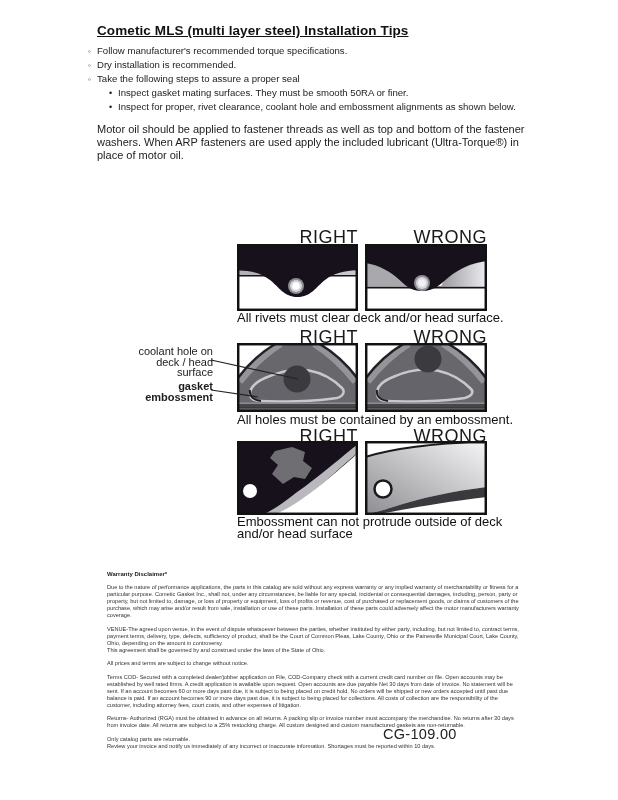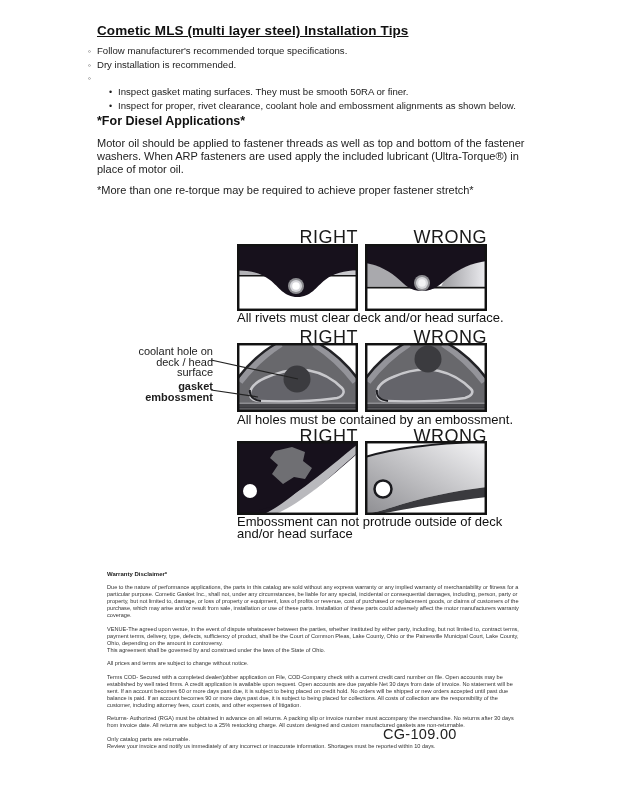--- a/index.html
+++ b/index.html
@@ -48,35 +48,34 @@
     <div class="b-line">
       <span class="b-marker">◦</span>
       <span>Follow manufacturer's recommended torque specifications.</span>
     </div>
     <div class="b-line">
       <span class="b-marker">◦</span>
       <span>Dry installation is recommended.</span>
     </div>
     <div class="b-line">
       <span class="b-marker">◦</span>
+      <span>Take the following steps to assure a proper seal</span>
     </div>
     <div class="b-line b-sub">
       <span class="b-marker">•</span>
       <span>Inspect gasket mating surfaces.  They must be smooth 50RA or finer.</span>
     </div>
     <div class="b-line b-sub">
       <span class="b-marker">•</span>
       <span>Inspect for proper, rivet clearance, coolant hole and embossment alignments as shown below.</span>
     </div>
   </div>
 
   <div class="abs diesel">
-    <h2>*For Diesel Applications*</h2>
     <p>Motor oil should be applied to fastener threads as well as top and bottom of the fastener washers. When ARP fasteners are used apply the included lubricant (Ultra-Torque®) in place of motor oil.</p>
-    <p>*More than one re-torque may be required to achieve proper fastener stretch*</p>
   </div>
 
   <div class="abs dlabel" style="left:237px;top:227px;width:121px;">RIGHT</div>
   <div class="abs dlabel" style="left:365px;top:227px;width:122px;">WRONG</div>
 
   <svg class="abs dbox" style="left:237px;top:244px;" width="121" height="67" viewBox="0 0 121 67">
     <rect x="0" y="0" width="121" height="67" fill="#ffffff"></rect>
     <rect x="0" y="30.5" width="121" height="2" fill="#141414"></rect>
     <path d="M0,31 L0,26.5 C10,26.5 20,27.5 30,30 L34,31 Z" fill="#b3b3b7"></path>
     <path d="M121,31 L121,26.5 C111,26.5 101,27.5 91,30 L87,31 Z" fill="#c9c9cd"></path>

